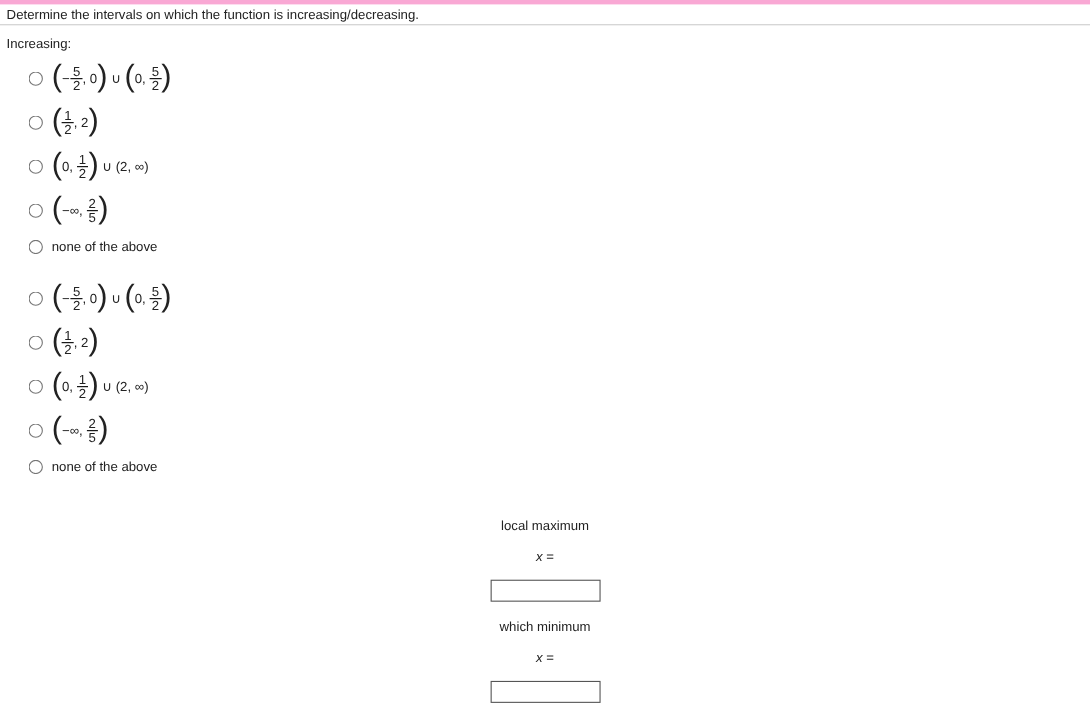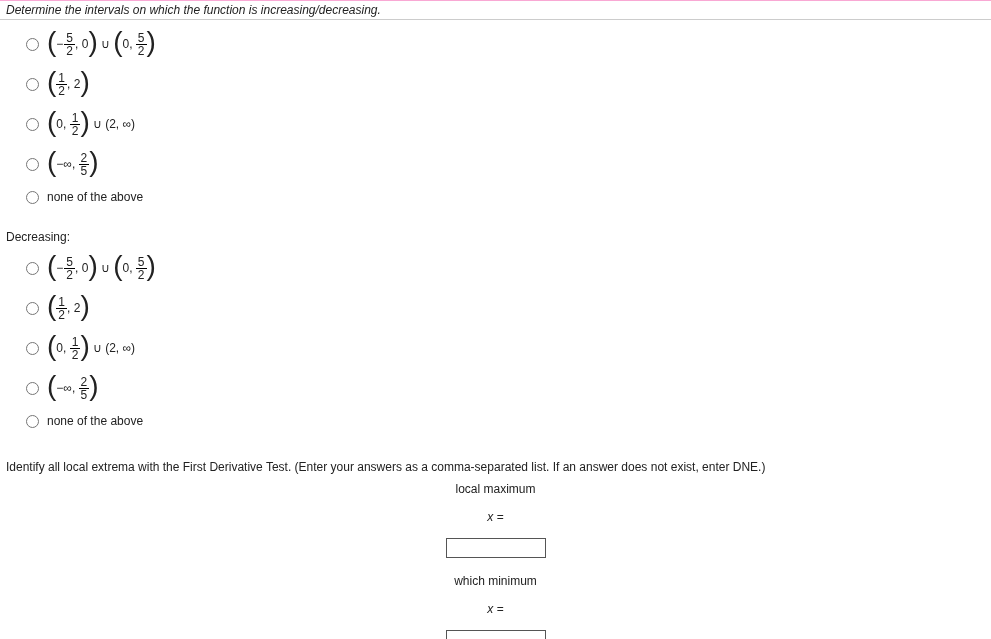--- a/index.html
+++ b/index.html
@@ -5,25 +5,24 @@
     * { box-sizing: border-box; }
     body {
       margin: 0;
       font-family: Verdana, Geneva, sans-serif;
       font-size: 12px;
       color: #222;
       background: #fff;
       width: 991px;
     }
     .top-bar {
-      border-top: 1px solid #f9a8d4;
+      border-top: 4px solid #f9a8d4;
       border-bottom: 1px solid #ccc;
       padding: 2px 6px;
       background: #fff;
-      font-style: italic;
     }
     .content {
       padding: 4px 6px;
     }
     .func-line {
       padding: 6px 0 6px 44px;
       font-style: italic;
     }
     .section-label {
       padding: 6px 0 4px 0;
@@ -104,20 +103,21 @@
 </head>
 <body>
 
 <div class="top-bar">
   <span>Determine the intervals on which the function is increasing/decreasing.</span>
 </div>
 
 <div class="content">
 
 
+  <div class="section-label">Increasing:</div>
   <div class="options">
 
     <div class="option">
       <input type="radio" name="inc" style="">
       <span class="math">
         <span class="paren-l">(</span><span class="mid-text"><span class="neg">−</span></span><span class="frac"><span class="num">5</span><span class="den">2</span></span><span class="mid-text">, </span><span class="mid-text">0</span><span class="paren-r">)</span><span class="mid-text"> ∪ </span><span class="paren-l">(</span><span class="mid-text">0</span><span class="mid-text">, </span><span class="frac"><span class="num">5</span><span class="den">2</span></span><span class="paren-r">)</span>
       </span>
     </div>
 
     <div class="option">
@@ -143,21 +143,20 @@
 
     <div class="option">
       <input type="radio" name="inc" style="">
       <span class="math">none of the above</span>
     </div>
 
   </div>
 
   <div class="spacer"></div>
 
-  <div class="section-label">Decreasing:</div>
   <div class="options">
 
     <div class="option">
       <input type="radio" name="dec" style="">
       <span class="math">
         <span class="paren-l">(</span><span class="mid-text"><span class="neg">−</span></span><span class="frac"><span class="num">5</span><span class="den">2</span></span><span class="mid-text">, </span><span class="mid-text">0</span><span class="paren-r">)</span><span class="mid-text"> ∪ </span><span class="paren-l">(</span><span class="mid-text">0</span><span class="mid-text">, </span><span class="frac"><span class="num">5</span><span class="den">2</span></span><span class="paren-r">)</span>
       </span>
     </div>
 
     <div class="option">
@@ -184,21 +183,20 @@
     <div class="option">
       <input type="radio" name="dec" style="">
       <span class="math">none of the above</span>
     </div>
 
   </div>
 
   <div class="spacer"></div>
 
   <div class="extrema">
-    <div>Identify all local extrema with the First Derivative Test. (Enter your answers as a comma-separated list. If an answer does not exist, enter DNE.)</div>
 
     <div class="extrema-row">
       <span class="extrema-label">local maximum</span>
       <span class="eq"><span class="fx">x</span> =</span>
       <input class="answer" type="text" style="">
     </div>
 
     <div class="extrema-row">
       <span class="extrema-label">which minimum</span>
       <span class="eq"><span class="fx">x</span> =</span>

